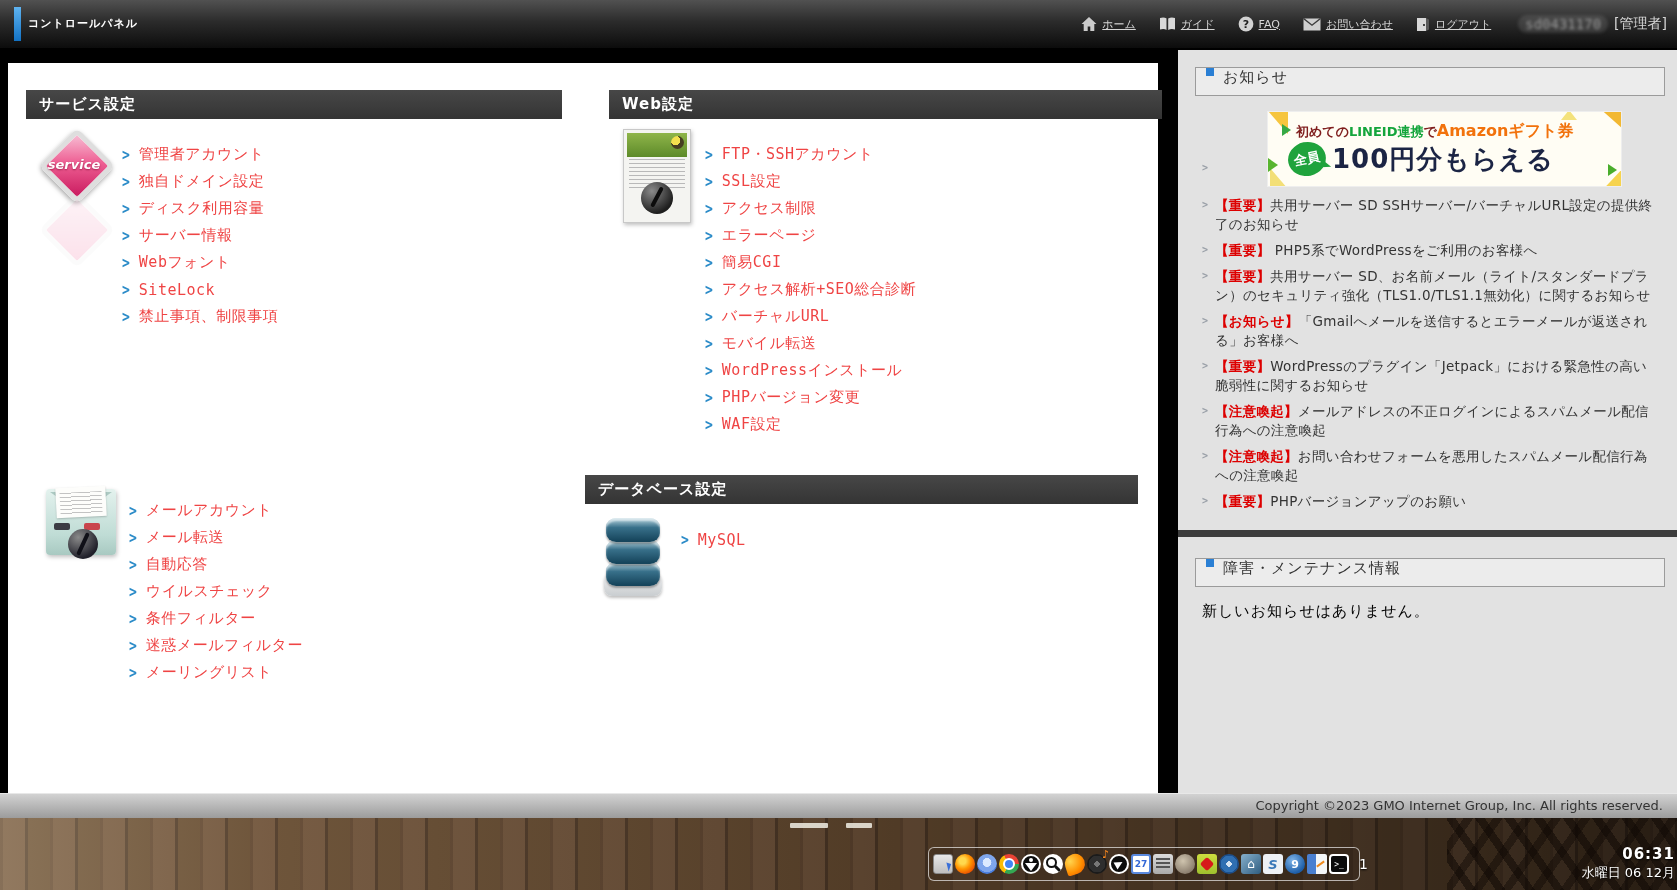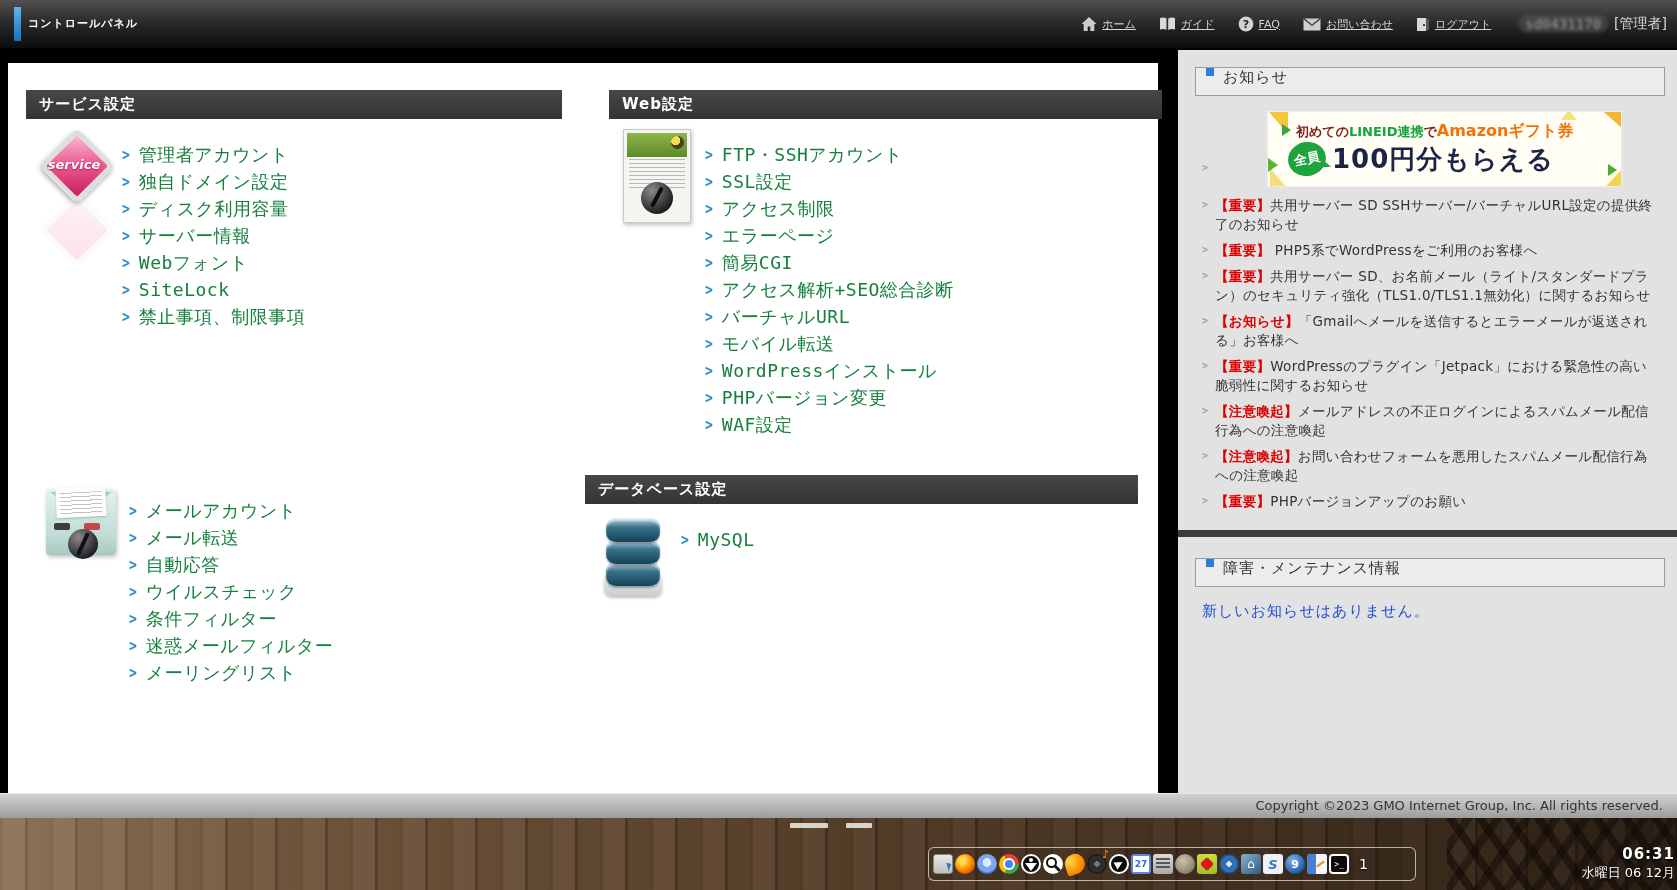--- a/index.html
+++ b/index.html
@@ -29,21 +29,21 @@
   .panel{position:absolute;left:8px;top:63px;width:1150px;height:730px;background:#fff;}
   .section{position:absolute;}
   .sec-head{height:29px;background:linear-gradient(#474747,#343434);color:#fff;
     font-size:15px;font-weight:bold;line-height:29px;padding-left:13px;letter-spacing:1px;}
   .sec-body{display:flex;margin-top:6px;}
   .icon-box{width:96px;flex:0 0 96px;display:flex;justify-content:center;padding-top:4px;}
   ul.links{list-style:none;margin:0;padding:16px 0 0 0;}
   ul.links li{height:27px;display:flex;align-items:center;cursor:pointer;}
   .arr{color:#2b8bc8;font-weight:bold;font-size:13px;margin-right:9px;
     font-family:"DejaVu Sans Mono",monospace;transform:scaleY(1.15);}
-  .lnk{color:#15803d;font-size:18px;letter-spacing:.5px;}
+  .lnk{color:#ef4444;font-size:15px;letter-spacing:.5px;}
 
   
   .icon-service{position:relative;width:80px;height:104px;}
   .icon-service .diamond{position:absolute;left:16px;top:10px;width:44px;height:44px;
     transform:rotate(45deg);border-radius:7px;border:5px solid #dedede;
     background:linear-gradient(135deg,#f7bcd3 0%,#ee5f93 45%,#c91a5e 100%);
     box-shadow:1px 2px 5px rgba(0,0,0,.35);}
   .icon-service .svc-label{position:absolute;left:0;top:28px;width:80px;text-align:center;
     color:#fff;font-weight:bold;font-style:italic;font-size:13px;
     text-shadow:0 1px 2px rgba(120,0,40,.6);}
@@ -123,39 +123,39 @@
     letter-spacing:1px;white-space:nowrap;}
 
   .notices{position:absolute;left:24px;top:146px;width:452px;}
   .notice{display:flex;margin-bottom:7px;cursor:pointer;}
   .notice .sb-bullet{margin:3px 7px 0 0;}
   .notice p{margin:0;font-size:13.5px;line-height:19px;letter-spacing:.3px;}
   .notice .tag{color:#dd0000;font-weight:bold;}
   .notice .ntx{color:#333;}
 
   .sb-sep{position:absolute;left:0;top:480px;width:499px;height:7px;background:#3d3d3d;}
-  .sb-empty{position:absolute;left:24px;top:552px;color:#1d4ed8;font-size:15px;letter-spacing:1px;}
+  .sb-empty{position:absolute;left:24px;top:552px;color:#000000;font-size:15px;letter-spacing:1px;}
 
   
   .footer{position:absolute;left:0;top:793px;width:1677px;height:25px;
     background:linear-gradient(#d2d2d2,#9c9c9c);border-top:1px solid #e8e8e8;box-sizing:border-box;}
   .footer .copy{position:absolute;right:14px;top:4px;color:#333;font-size:13px;}
 
   
   .desktop{position:absolute;left:0;top:818px;width:1677px;height:72px;
     background:
       linear-gradient(90deg,rgba(240,225,195,.28) 0%,rgba(240,225,195,.08) 16%,rgba(0,0,0,.18) 52%,rgba(0,0,0,.45) 88%,rgba(0,0,0,.6) 100%),
       repeating-linear-gradient(90deg,#5e442f 0 3px,#6d5139 3px 25px,#4c3726 25px 28px,#63492f 28px 50px),
       #5b4330;}
   .desktop .truss{position:absolute;right:0;top:0;width:230px;height:72px;
     background:repeating-linear-gradient(55deg,transparent 0 16px,rgba(15,8,4,.55) 16px 24px),
                repeating-linear-gradient(-55deg,transparent 0 16px,rgba(15,8,4,.45) 16px 24px);}
   .dash{position:absolute;background:#e8e4da;height:5px;border-radius:1px;opacity:.9;}
 
-  .dock{position:absolute;left:928px;top:847px;width:488px;height:34px;border-radius:6px;
+  .dock{position:absolute;left:928px;top:847px;width:432px;height:34px;border-radius:6px;
     border:1px solid rgba(255,255,255,.65);background:rgba(45,32,22,.25);
     display:flex;align-items:center;gap:2px;padding:0 4px;box-sizing:border-box;}
   .di{position:relative;width:20px;height:20px;flex:0 0 20px;border-radius:50%;cursor:pointer;}
   .di-shot{border-radius:3px;background:linear-gradient(#e8e8e8,#bfbfbf);border:1px solid #888;box-sizing:border-box;}
   .di-shot:after{content:"";position:absolute;right:2px;bottom:2px;width:0;height:0;
     border-left:5px solid transparent;border-top:8px solid #3a6fd8;transform:rotate(18deg);}
   .di-firefox{background:radial-gradient(circle at 38% 35%,#ffd84d 0 18%,#ff9400 45%,#e33b00 85%);}
   .di-chromium{background:radial-gradient(circle at 50% 42%,#dceaff 0 28%,#7fa6ec 30% 62%,#4a7fe0 64%);}
   .di-chrome{background:conic-gradient(from -30deg,#ea4335 0 33%,#34a853 33% 66%,#fbbc05 66% 100%);}
   .di-chrome:after{content:"";position:absolute;left:4px;top:4px;width:8px;height:8px;border-radius:50%;

